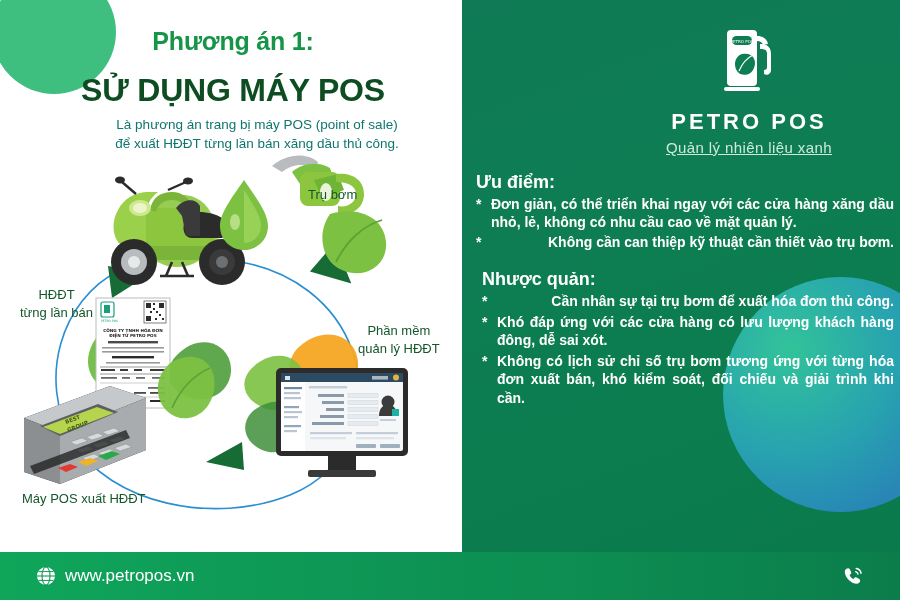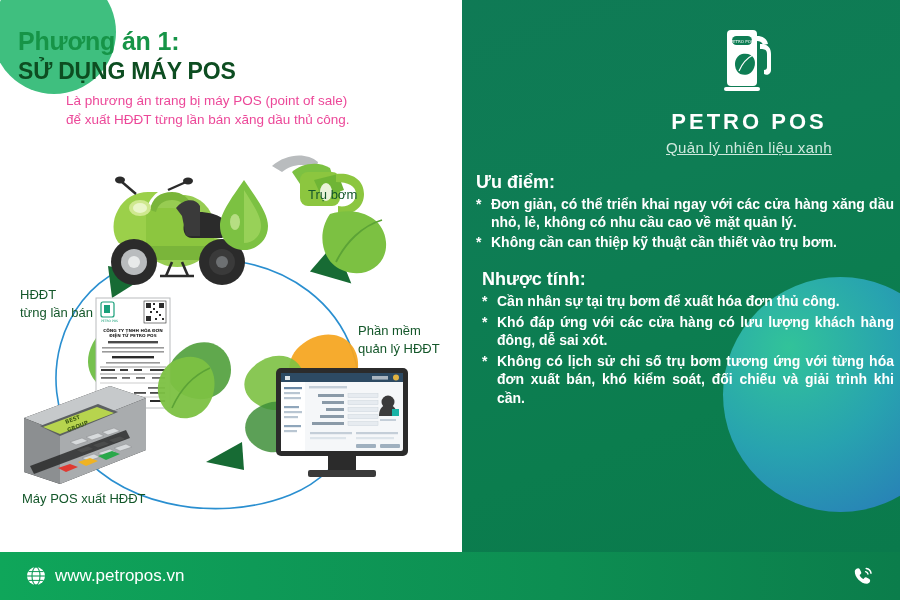--- a/index.html
+++ b/index.html
@@ -5,36 +5,36 @@
 <style>
   html,body{margin:0;padding:0;}
   body{
     width:900px;height:600px;
     font-family:"Liberation Sans","DejaVu Sans",sans-serif;
     overflow:hidden;background:#ffffff;
   }
   .poster{position:relative;width:900px;height:600px;overflow:hidden;background:#fff;}
 
   
-  .left-pane{position:absolute;left:0;top:0;width:444px;height:552px;background:#ffffff;overflow:hidden;}
+  .left-pane{position:absolute;left:0;top:0;width:444px;height:552px;background:#ffffff;overflow:hidden;text-align:center;}
   .deco-circle-tl{
     position:absolute;left:-8px;top:-30px;width:124px;height:124px;border-radius:50%;
     background:#3fbf7f;
   }
   .title-block{position:absolute;left:18px;top:28px;width:430px;}
   .title-line1{
     font-size:25px;font-weight:bold;color:#169447;letter-spacing:-0.2px;line-height:1.1;
     white-space:nowrap;
   }
   .title-line2{
-    font-size:23px;font-weight:bold;color:#0d4d21;letter-spacing:-0.2px;line-height:1.15;
-    margin-top:2px;white-space:nowrap;
+    font-size:32px;font-weight:bold;color:#0d4d21;letter-spacing:-0.2px;line-height:1.15;
+    margin-top:16px;white-space:nowrap;
   }
   .subtitle{
-    margin-top:7px;font-size:13.5px;color:#ec4899;line-height:1.42;font-weight:400;margin-left:48px;
+    margin-top:7px;font-size:13.5px;color:#0f766e;line-height:1.42;font-weight:400;margin-left:48px;
   }
 
   
   .diagram{position:absolute;left:0;top:150px;width:462px;height:400px;}
   .diagram svg{position:absolute;left:0;top:0;}
 
   .dlabel{position:absolute;color:#14572a;font-size:13px;line-height:1.35;font-weight:400;}
   .lbl-pump{left:308px;top:36px;}
   .lbl-hddt{left:20px;top:136px;}
   .lbl-soft{left:358px;top:172px;}
@@ -62,28 +62,28 @@
   .sect-head{color:#ffffff;font-size:18px;font-weight:bold;margin:0 0 2px 0;}
   .sect-head.second{margin-top:18px;margin-left:6px;}
   ul.bullets{list-style:none;margin:0;padding:0;}
   ul.bullets li{
     display:flex;align-items:flex-start;color:#ffffff;font-size:14px;font-weight:bold;
     line-height:1.32;margin-bottom:1px;
   }
   ul.bullets.second li{margin-bottom:2px;padding-left:6px;}
   .star{flex:0 0 auto;width:15px;color:#ffffff;font-size:14px;font-weight:bold;line-height:1.32;}
   .btxt{flex:1 1 auto;text-align:justify;}
-  .btxt.nojust{text-align:left;}
+  .btxt.nojust{text-align:right;}
 
   
   .footer{
     position:absolute;left:0;bottom:0;width:900px;height:48px;
     background:linear-gradient(90deg,#0fa65a 0%,#0e9a57 28%,#0d8e52 62%,#0b7d4b 100%);
     display:flex;align-items:center;justify-content:space-between;
-    padding:0 26px;box-sizing:border-box;
+    padding:0 36px;box-sizing:border-box;
   }
   .f-item{display:flex;align-items:center;color:#ffffff;font-size:17px;}
   .f-item .gap{margin-left:9px;}
   .f-icon{display:block;}
 </style>
 </head>
 <body>
 
 <div class="poster">
 
@@ -352,21 +352,21 @@
         <li>
           <span class="star">*</span>
           <span class="btxt">Đơn giản, có thể triển khai ngay với các cửa hàng xăng dầu nhỏ, lẻ, không có nhu cầu cao về mặt quản lý.</span>
         </li>
         <li>
           <span class="star">*</span>
           <span class="btxt nojust">Không cần can thiệp kỹ thuật cần thiết vào trụ bơm.</span>
         </li>
       </ul>
 
-      <h2 class="sect-head second">Nhược tính:</h2>
+      <h2 class="sect-head second">Nhược quản:</h2>
       <ul class="bullets second">
         <li>
           <span class="star">*</span>
           <span class="btxt nojust">Cần nhân sự tại trụ bơm để xuất hóa đơn thủ công.</span>
         </li>
         <li>
           <span class="star">*</span>
           <span class="btxt">Khó đáp ứng với các cửa hàng có lưu lượng khách hàng đông, dễ sai xót.</span>
         </li>
         <li>

